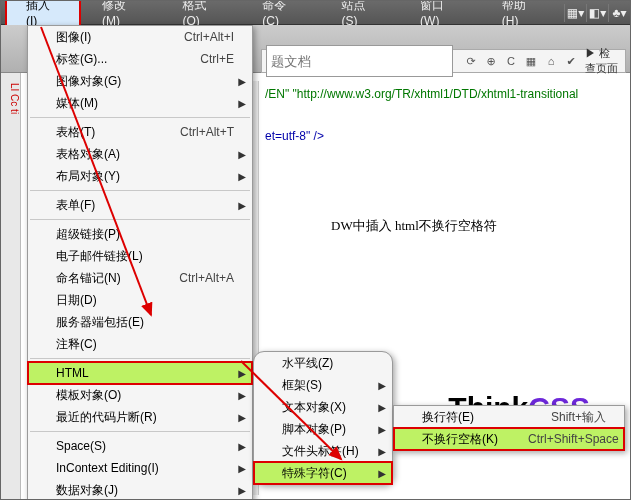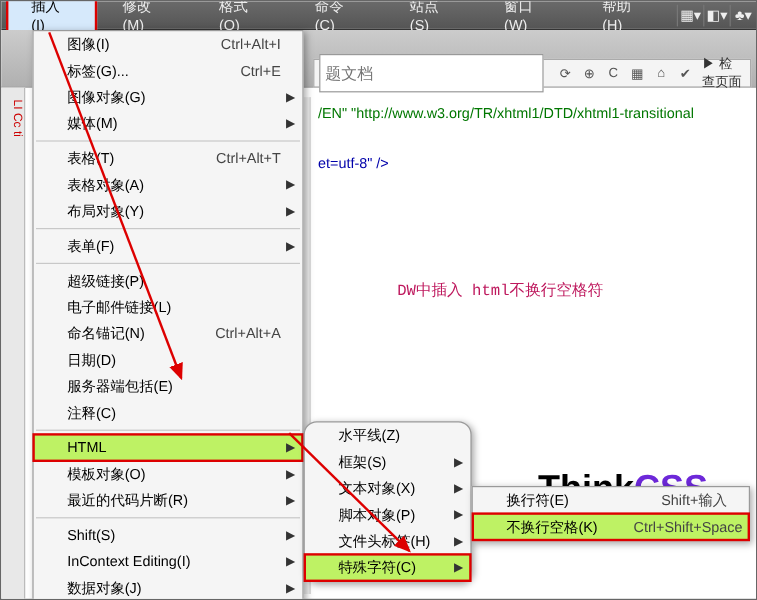--- a/index.html
+++ b/index.html
@@ -16,21 +16,21 @@
 .addrbar { position: absolute; top: 48px; left: 260px; right: 4px; height: 24px; background: #f4f4f4; border: 1px solid #aaa; display: flex; align-items: center; font-size: 11px; }
 .addrfield { flex: 0 0 96px; height: 32px; border: 1px solid #999; background: #fff; margin: 0 4px; padding: 0 4px; }
 .addr-icons { display: flex; gap: 4px; padding: 0 6px; color: #555; }
 .addr-icons span { width: 16px; text-align: center; }
 .addr-right { margin-left: auto; padding-right: 6px; color: #333; }
 
 .codearea { position: absolute; top: 80px; left: 258px; right: 4px; bottom: 4px; background: #fff; font-family: Consolas, monospace; font-size: 12px; padding: 6px; white-space: pre; color: #00a; }
 .gutter { position: absolute; top: 80px; left: 246px; width: 12px; bottom: 4px; background: #eee; border-right: 1px solid #ccc; }
 .leftcol { position: absolute; top: 72px; left: 0; width: 20px; bottom: 0; background: #e8e8e8; border-right: 1px solid #bbb; font-size: 10px; color: #c00; writing-mode: vertical-rl; padding-top: 10px; }
 
-.annotation { position: absolute; top: 232px; left: 330px; color: #be185d; font-size: 13px; font-family: Liberation Mono, monospace; }
+.annotation { position: absolute; top: 216px; left: 330px; color: #000000; font-size: 13px; font-family: Liberation Serif, serif; }
 
 .logo { position: absolute; bottom: 60px; right: 40px; text-align: center; }
 .logo .big { font-size: 30px; font-weight: bold; }
 .logo .big .g { color: #6d28d9; }
 .logo .sub { font-size: 12px; color: #333; letter-spacing: 1px; }
 
 
 .menu { position: absolute; background: #f5f5f5; border: 1px solid #9a9a9a; box-shadow: 2px 2px 6px rgba(0,0,0,.35); font-size: 12px; }
 .menu .row { display: flex; align-items: center; height: 22px; padding: 0 18px 0 28px; position: relative; cursor: default; white-space: nowrap; }
 .menu .row.sel { background: #bef264; }
@@ -155,21 +155,21 @@
     <div class="row">
       <span class="label">模板对象(O)</span>
       <span class="arrow">▶</span>
     </div>
     <div class="row">
       <span class="label">最近的代码片断(R)</span>
       <span class="arrow">▶</span>
     </div>
     <div class="sep"></div>
     <div class="row">
-      <span class="label">Shift(S)</span>
+      <span class="label">Space(S)</span>
       <span class="arrow">▶</span>
     </div>
     <div class="row">
       <span class="label">InContext Editing(I)</span>
       <span class="arrow">▶</span>
     </div>
     <div class="row">
       <span class="label">数据对象(J)</span>
       <span class="arrow">▶</span>
     </div>

